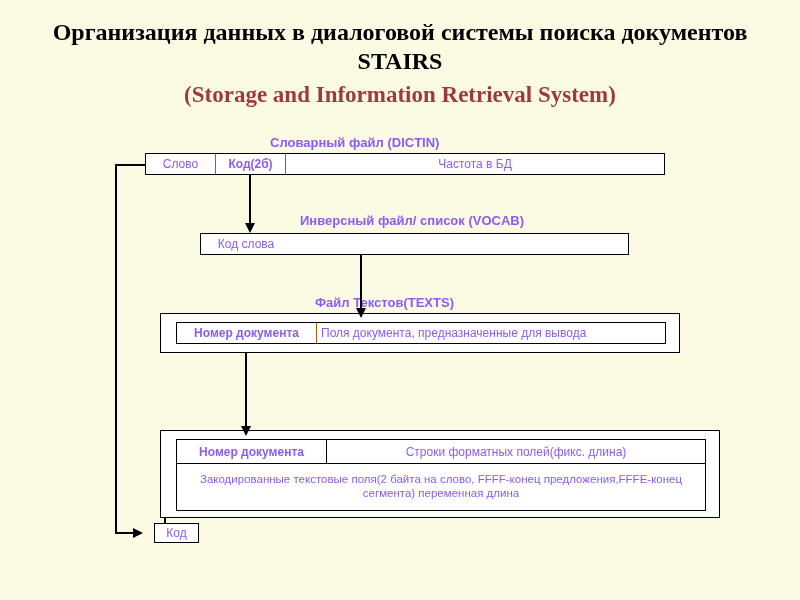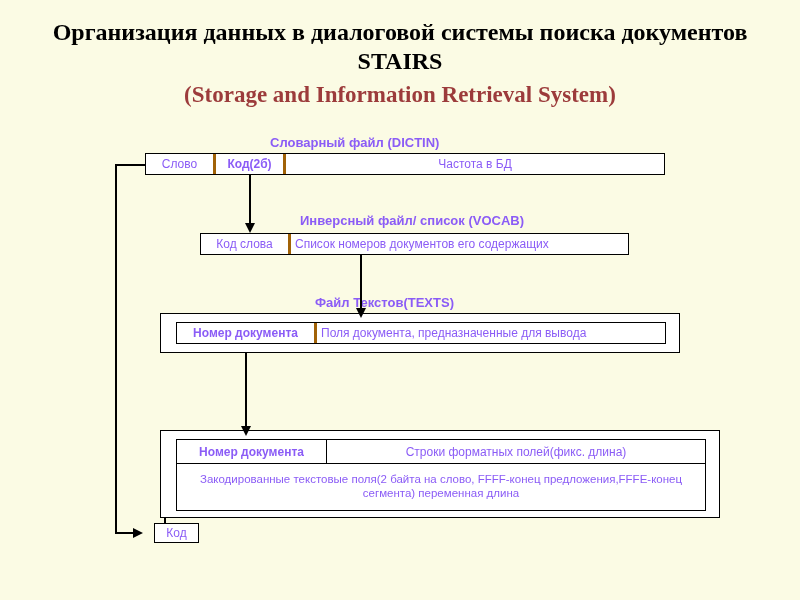--- a/index.html
+++ b/index.html
@@ -49,21 +49,21 @@
     background: #fff;
     box-sizing: border-box;
   }
   .cells {
     display: flex;
     width: 100%;
     height: 100%;
   }
   .cell {
     box-sizing: border-box;
-    border-right: 3px solid #a16207;
+    border-right: 1px solid #a16207;
     display: flex;
     align-items: center;
     justify-content: center;
     padding: 0 4px;
     font-size: 12px;
     text-align: center;
   }
   .cell:last-child { border-right: none; }
   .cell.left { justify-content: flex-start; text-align: left; }
   .cell.bold { font-weight: bold; }
@@ -109,21 +109,20 @@
     </div>
   </div>
 
   <div class="line" style="left:179px; top:40px; width:2px; height:50px;"></div>
   <div class="arrow-down" style="left:175px; top:88px;"></div>
 
   <div class="lab" style="left:230px; top:78px;">Инверсный файл/ список (VOCAB)</div>
   <div class="box" style="left:130px; top:98px; width:429px; height:22px;">
     <div class="cells">
       <div class="cell" style="width:90px;">Код слова</div>
-      <div class="cell left" style="flex:1;">Список номеров документов его содержащих</div>
     </div>
   </div>
 
   <div class="line" style="left:45px; top:29px; width:30px; height:2px;"></div>
   <div class="line" style="left:45px; top:29px; width:2px; height:370px;"></div>
   <div class="line" style="left:45px; top:397px; width:20px; height:2px;"></div>
   <div class="arrow-right" style="left:63px; top:393px;"></div>
 
   <div class="lab" style="left:245px; top:160px;">Файл Текстов(TEXTS)</div>
   <div class="box" style="left:90px; top:178px; width:520px; height:40px;">

